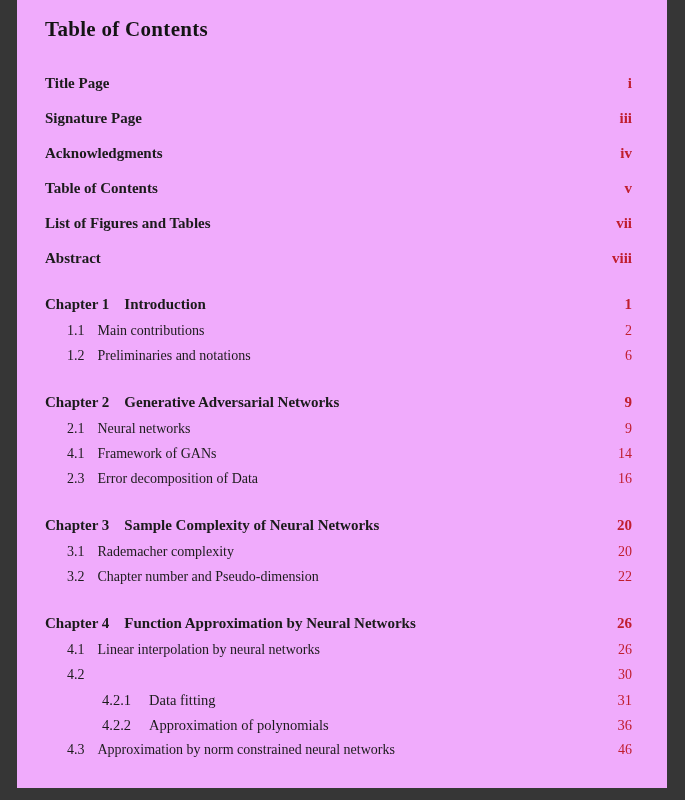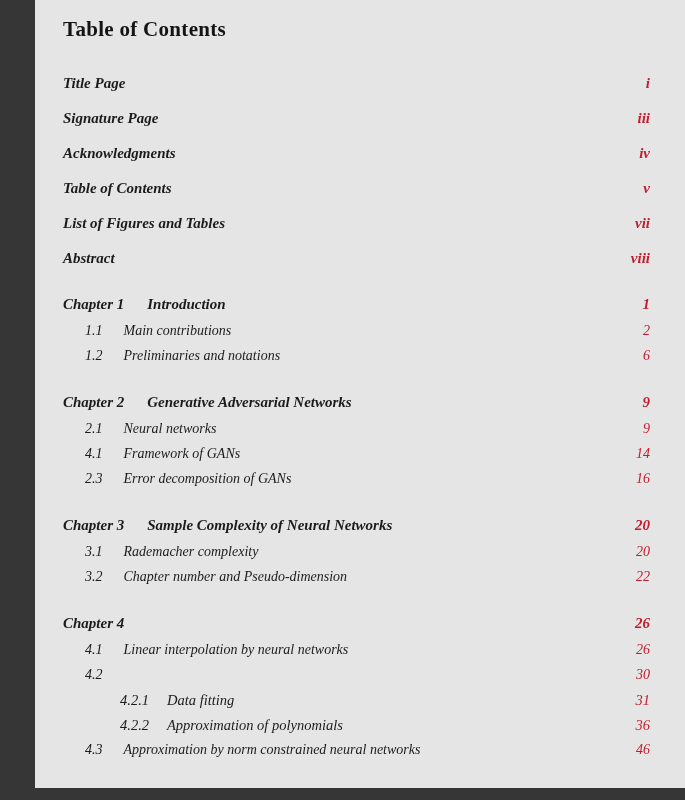--- a/index.html
+++ b/index.html
@@ -9,55 +9,54 @@
   .viewport {
     position: relative;
     width: 685px;
     height: 800px;
     background: #363636;
     overflow: hidden;
   }
 
   .page {
     position: absolute;
-    left: 35px;
+    left: 17px;
     top: 0;
     width: 650px;
     height: 788px;
-    background: #e5e5e5;
+    background: #f0abfc;
     padding: 15px 35px 16px 28px;
     color: #1b1b1b;
     overflow: hidden;
   }
 
   h1.doc-title {
     font-size: 21px;
     line-height: 28px;
     font-weight: bold;
     letter-spacing: 0.3px;
     margin: 0 0 30px 0;
     color: #141414;
   }
 
   .row {
     display: flex;
     align-items: flex-start;
     font-size: 15px;
     line-height: 20px;
-    font-style: italic;
   }
   .row .spacer { flex: 1 1 auto; min-width: 10px; }
 
   .row.front   { font-weight: bold; margin-bottom: 15px; }
-  .row.chapter { font-weight: bold; margin-top: 26px; margin-bottom: 7px; gap: 8px; }
+  .row.chapter { font-weight: bold; margin-top: 26px; margin-bottom: 7px; }
   .row.section    { margin-left: 22px; margin-bottom: 5px; font-size: 14px; }
   .row.subsection { margin-left: 57px; margin-bottom: 5px; font-size: 14.5px; }
 
   .chapter .entry-title    { margin-left: 15px; }
-  .section .entry-title    { margin-left: 21px; }
+  .section .entry-title    { margin-left: 13px; }
   .subsection .entry-title { margin-left: 18px; }
 
   .pnum { color: var(--link, #c01e2e); }
   .front .pnum, .chapter .pnum { font-weight: bold; }
   .inline-link { color: var(--link, #c01e2e); margin-left: 4px; }
 </style>
 </head>
 <body>
 
 <div class="viewport">
@@ -125,21 +124,21 @@
           <span class="pnum">9</span>
         </div>
         <div class="row section">
           <span class="entry-num">4.1</span>
           <span class="entry-title">Framework of GANs</span>
           <span class="spacer"></span>
           <span class="pnum">14</span>
         </div>
         <div class="row section">
           <span class="entry-num">2.3</span>
-          <span class="entry-title">Error decomposition of GANs</span>
+          <span class="entry-title">Error decomposition of Data</span>
           <span class="spacer"></span>
           <span class="pnum">16</span>
         </div>
         <div class="row chapter">
           <span class="entry-num">Chapter 3</span>
           <span class="entry-title">Sample Complexity of Neural Networks</span>
           <span class="spacer"></span>
           <span class="pnum">20</span>
         </div>
         <div class="row section">
@@ -149,20 +148,21 @@
           <span class="pnum">20</span>
         </div>
         <div class="row section">
           <span class="entry-num">3.2</span>
           <span class="entry-title">Chapter number and Pseudo-dimension</span>
           <span class="spacer"></span>
           <span class="pnum">22</span>
         </div>
         <div class="row chapter">
           <span class="entry-num">Chapter 4</span>
+          <span class="entry-title">Function Approximation by Neural Networks</span>
           <span class="spacer"></span>
           <span class="pnum">26</span>
         </div>
         <div class="row section">
           <span class="entry-num">4.1</span>
           <span class="entry-title">Linear interpolation by neural networks</span>
           <span class="spacer"></span>
           <span class="pnum">26</span>
         </div>
         <div class="row section">

